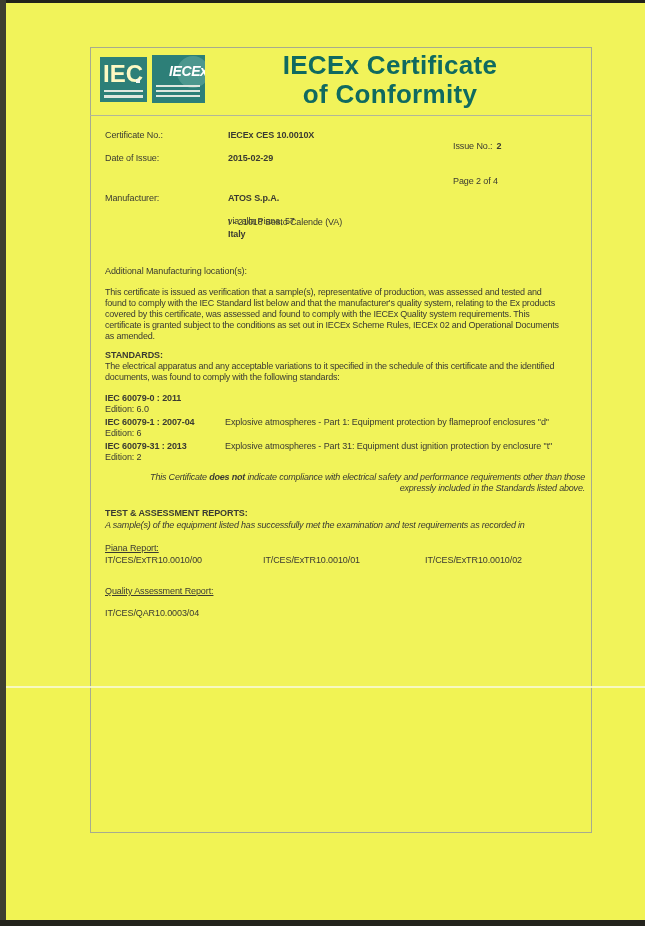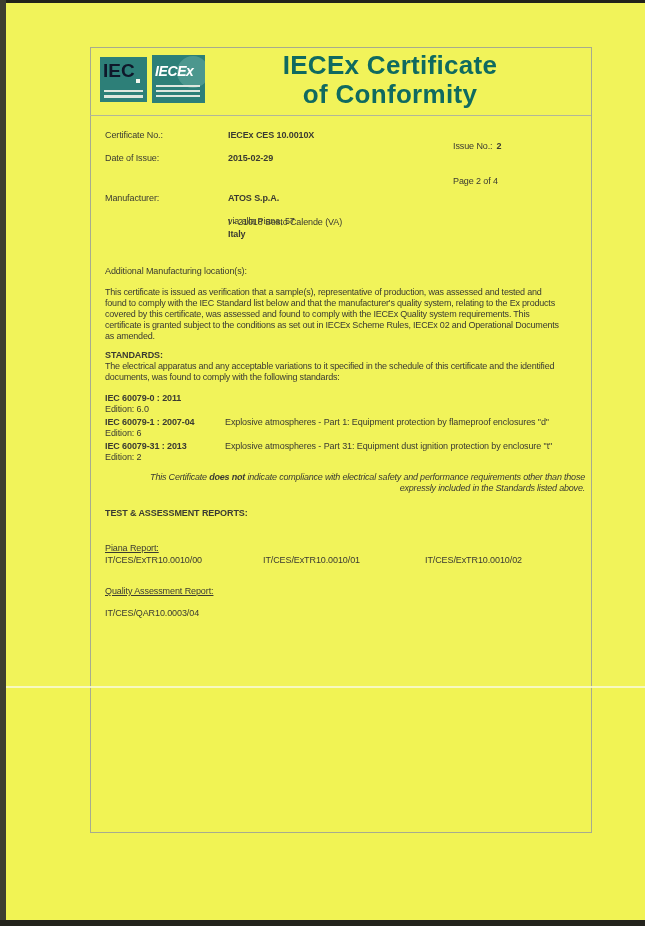--- a/index.html
+++ b/index.html
@@ -49,38 +49,38 @@
     font-size:26px;line-height:29px;font-weight:bold;
     color:#0f6a60;letter-spacing:0.3px;
   }
 
   .iec-logo{
     position:absolute;left:100px;top:57px;width:47px;height:45px;
     background:#2d7f78;overflow:hidden;
   }
   .iec-logo .txt{
     position:absolute;left:3px;top:3px;
-    color:#0f172a;font-weight:bold;font-size:19px;letter-spacing:0px;
+    color:#fef9c3;font-weight:bold;font-size:24px;letter-spacing:0px;
     font-family:"Liberation Sans",sans-serif;
   }
   .iec-dot{position:absolute;left:36px;top:22px;width:4px;height:4px;background:#f5f7ef;}
   .logo-line{position:absolute;background:#dfe7df;height:2px;}
   .iec-l1{left:4px;top:33px;width:39px;}
   .iec-l2{left:4px;top:38px;width:39px;height:3px;}
 
   .iecex-logo{
     position:absolute;left:152px;top:55px;width:53px;height:48px;
     background:#2d7f78;overflow:hidden;
   }
   .globe{
     position:absolute;right:-4px;top:1px;width:32px;height:32px;border-radius:50%;
     background:#5ea49a;opacity:.65;
   }
   .iecex-logo .txt{
-    position:absolute;left:3px;top:8px;
+    position:absolute;left:17px;top:8px;
     color:#fff;font-weight:bold;font-style:italic;font-size:14px;letter-spacing:-0.4px;
   }
   .iecex-l1{left:4px;top:30px;width:44px;height:2px;}
   .iecex-l2{left:4px;top:35px;width:44px;height:2px;}
   .iecex-l3{left:4px;top:40px;width:44px;height:2px;}
 
   .col-label{left:105px;}
   .col-value{left:228px;}
   .col-right{left:453px;}
 
@@ -155,20 +155,21 @@
   <div class="t" style="left:225px;top:417px;width:365px">Explosive atmospheres - Part 1: Equipment protection by flameproof enclosures "d"</div>
 
   <div class="t col-label b" style="top:441px">IEC 60079-31 : 2013</div>
   <div class="t col-label" style="top:452px">Edition: 2</div>
   <div class="t" style="left:225px;top:441px;width:365px">Explosive atmospheres - Part 31: Equipment dust ignition protection by enclosure "t"</div>
 
   <div class="t i center" style="left:105px;top:472px;width:480px;letter-spacing:-0.2px"><span>This Certificate </span><span class="b">does not</span><span> indicate compliance with electrical safety and performance requirements other than those
 expressly included in the Standards listed above.</span></div>
 
   <div class="t col-label b" style="top:508px">TEST &amp; ASSESSMENT REPORTS:</div>
+  <div class="t col-label i" style="top:520px;width:487px;letter-spacing:-0.2px">A sample(s) of the equipment listed has successfully met the examination and test requirements as recorded in</div>
 
   <div class="t col-label u" style="top:543px">Piana Report:</div>
   <div class="t" style="left:105px;top:555px">IT/CES/ExTR10.0010/00</div>
   <div class="t" style="left:263px;top:555px">IT/CES/ExTR10.0010/01</div>
   <div class="t" style="left:425px;top:555px">IT/CES/ExTR10.0010/02</div>
 
   <div class="t col-label u" style="top:586px">Quality Assessment Report:</div>
   <div class="t col-label" style="top:608px">IT/CES/QAR10.0003/04</div>
 
 </div>

